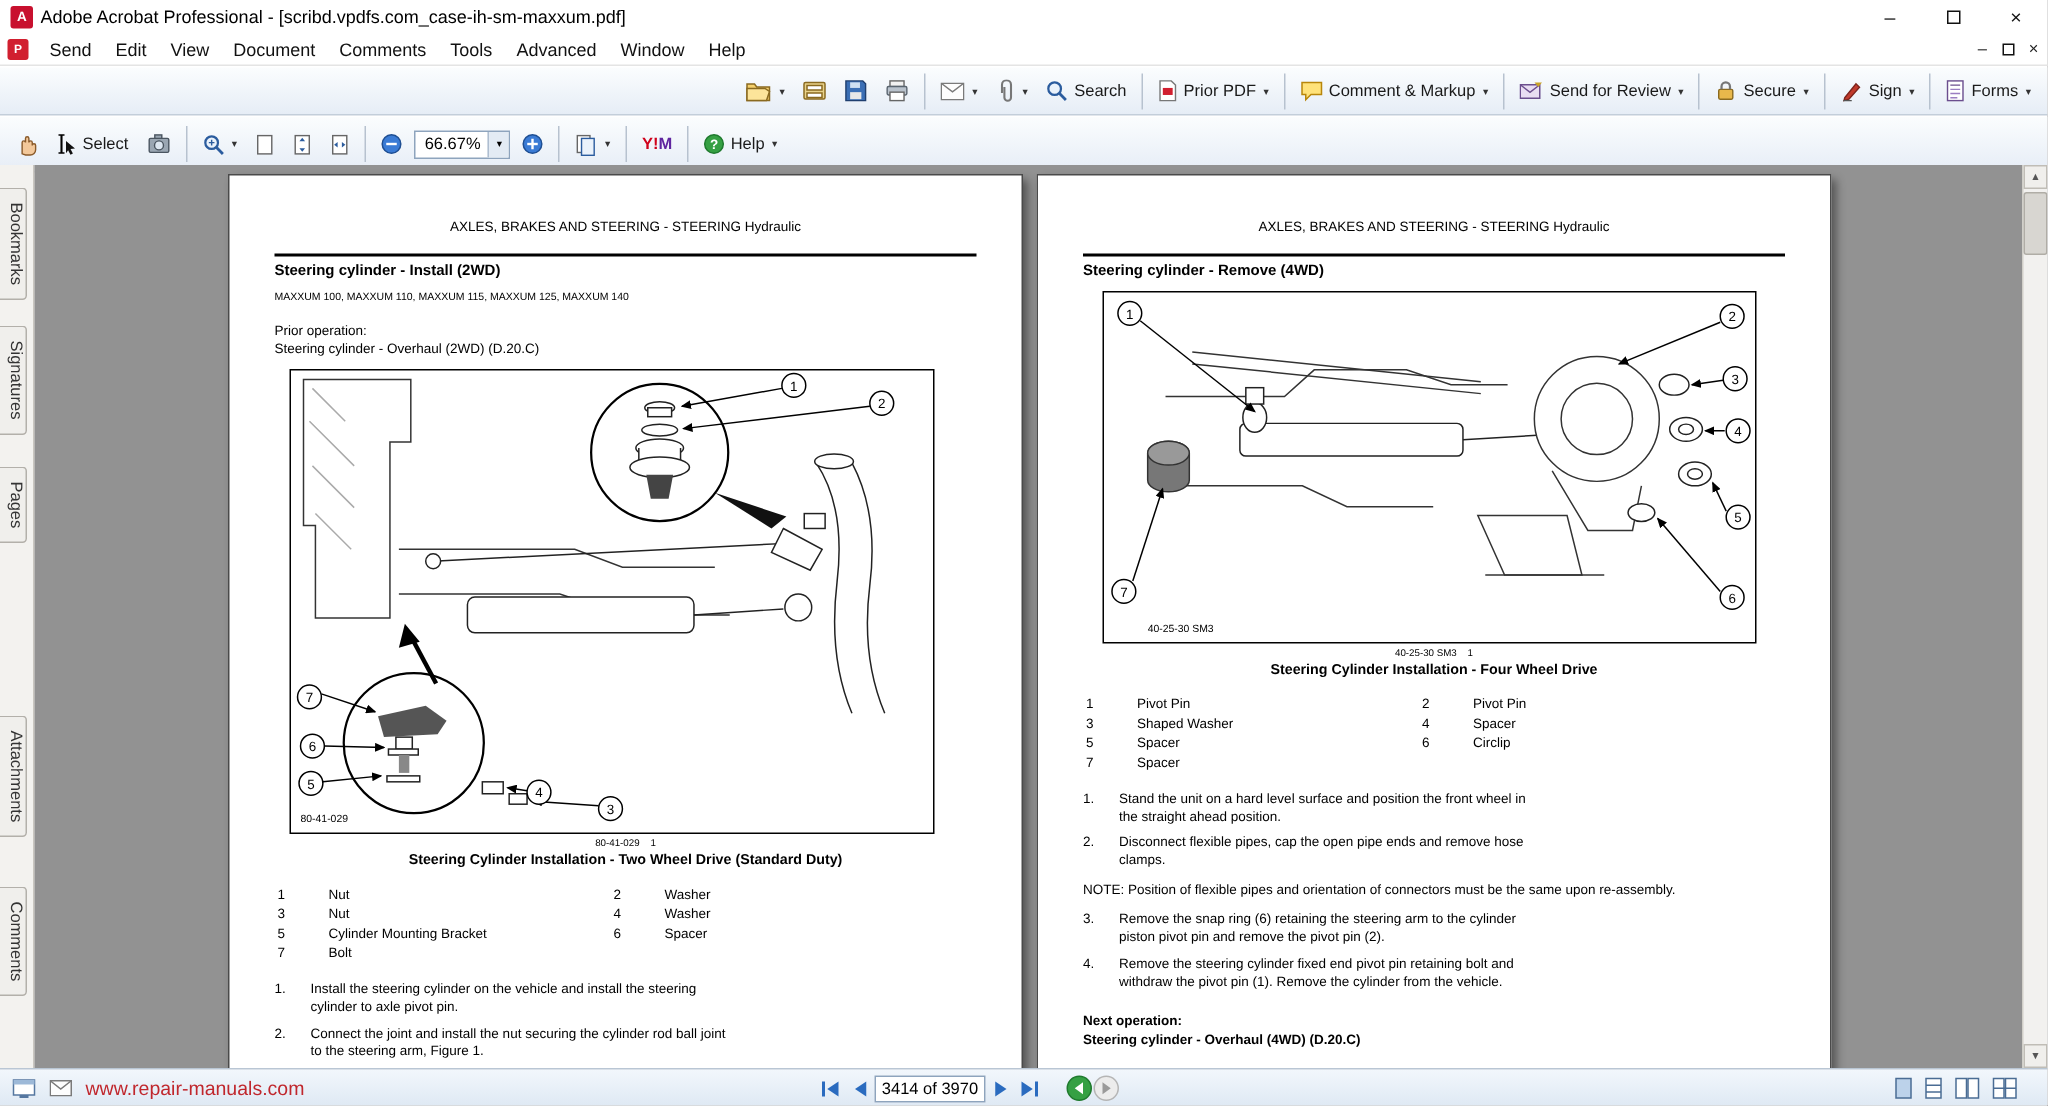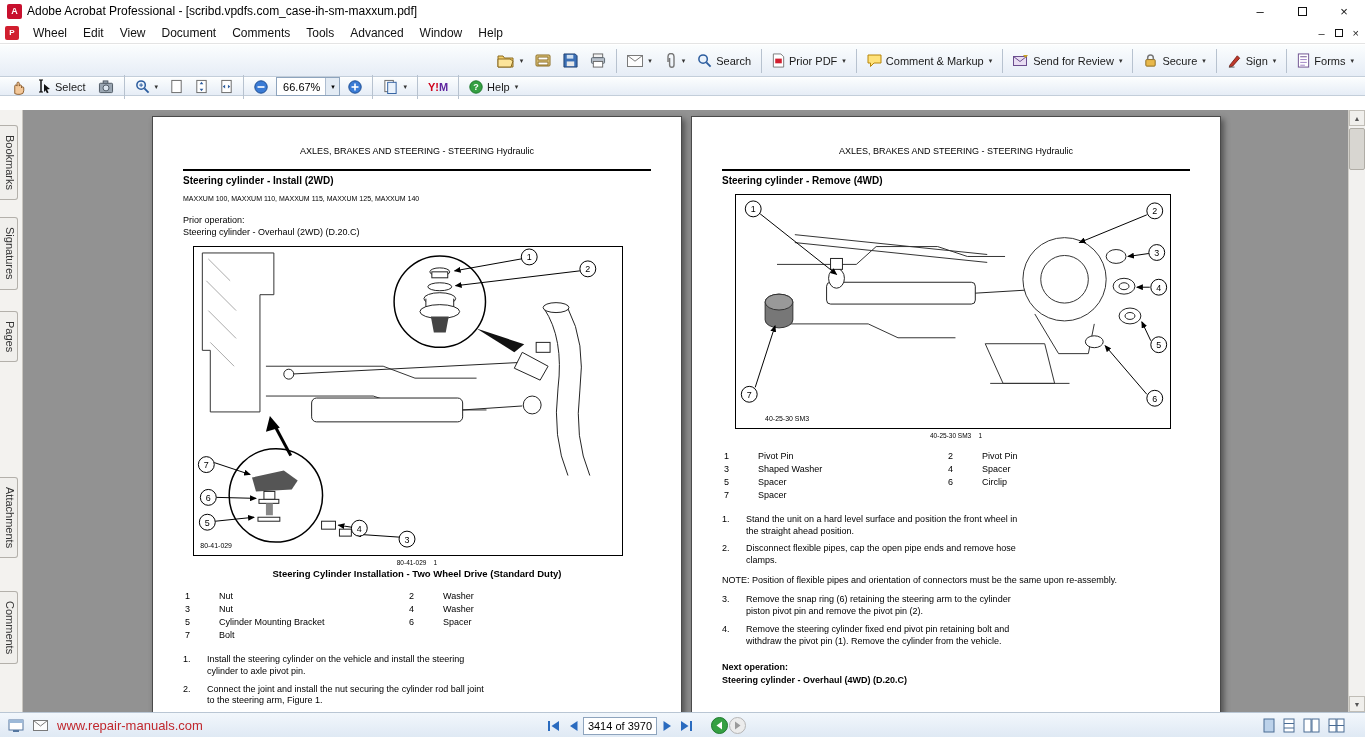--- a/index.html
+++ b/index.html
@@ -19,21 +19,21 @@
   .menubar { position:absolute; top:22px; left:0; right:0; height:22px; background:#fff; display:flex; align-items:center; font-size:12px; border-bottom:1px solid #e4e4e4; }
   .doc-icon { width:14px; height:14px; margin:0 6px 0 5px; background:#d11f2f; border-radius:2px; color:#fff; font-size:8px; display:flex; align-items:center; justify-content:center; font-weight:bold; }
   .menu-item { padding:2px 8px; color:#111; cursor:default; }
   .menubar .spacer { flex:1; }
   .doc-controls { display:flex; align-items:center; margin-right:6px; gap:10px; font-size:11px; color:#222; }
   .doc-controls .glyph-box { width:8px; height:8px; }
 
   
   .toolbar { position:absolute; left:0; right:0; background:linear-gradient(#fbfdfe,#e6edf6); border-bottom:1px solid #c3ceda; display:flex; align-items:center; padding:0 5px; }
   .toolbar1 { top:45px; height:32px;justify-content:flex-end; }
-  .toolbar2 { top:78px; height:18px; }
+  .toolbar2 { top:78px; height:37px; }
   .tb-btn { display:flex; align-items:center; gap:4px; height:26px; padding:0 5px; font-size:11px; color:#1a1a1a; border:1px solid transparent; border-radius:2px; cursor:default; }
   .tb-sep { width:1px; height:24px; background:#b7c2cf; margin:0 4px; flex-shrink:0; }
   .dd { font-size:7px; color:#333; margin-left:1px; }
   .combo { display:flex; align-items:center; background:#fff; border:1px solid #8ea4bd; height:19px; padding-left:6px; font-size:11px; margin:0 2px; }
   .combo-arrow { margin-left:5px; background:#e3ebf4; border-left:1px solid #aebdd0; height:17px; width:14px; display:flex; align-items:center; justify-content:center; font-size:7px; }
   .yahoo-label { font-weight:bold; color:#5f259f; font-size:11px; }
   .yahoo-label b { color:#d0021b; }
 
   
   .main { position:absolute; top:110px; bottom:25px; left:0; right:0; display:flex; }
@@ -97,21 +97,21 @@
       <div class="win-btn">–</div>
       <div class="win-btn">
           <span class="glyph-box"></span>
         </div>
       <div class="win-btn">×</div>
     </div>
   </div>
 
   <div class="menubar">
     <span class="doc-icon">P</span>
-    <span class="menu-item">Wheel</span>
+    <span class="menu-item">Send</span>
     <span class="menu-item">Edit</span>
     <span class="menu-item">View</span>
     <span class="menu-item">Document</span>
     <span class="menu-item">Comments</span>
     <span class="menu-item">Tools</span>
     <span class="menu-item">Advanced</span>
     <span class="menu-item">Window</span>
     <span class="menu-item">Help</span>
     <span class="spacer"></span>
     <div class="doc-controls">
@@ -542,20 +542,21 @@
                 <text class="callout-num" x="421" y="208.5" text-anchor="middle">6</text>
               </g>
             <g>
                 <circle cx="12" cy="201" r="8" fill="#fff" stroke="#000"></circle>
                 <text class="callout-num" x="12" y="204.5" text-anchor="middle">7</text>
               </g>
             <text class="fig-code" x="28" y="228">40-25-30 SM3</text>
           </svg>
         </div>
         <div class="fig-ref">40-25-30 SM3    1</div>
+        <div class="fig-caption">Steering Cylinder Installation - Four Wheel Drive</div>
 
         <div class="parts">
           <span>1</span>
             <span>Pivot Pin</span>
             <span>2</span>
             <span>Pivot Pin</span>
           <span>3</span>
             <span>Shaped Washer</span>
             <span>4</span>
             <span>Spacer</span>

